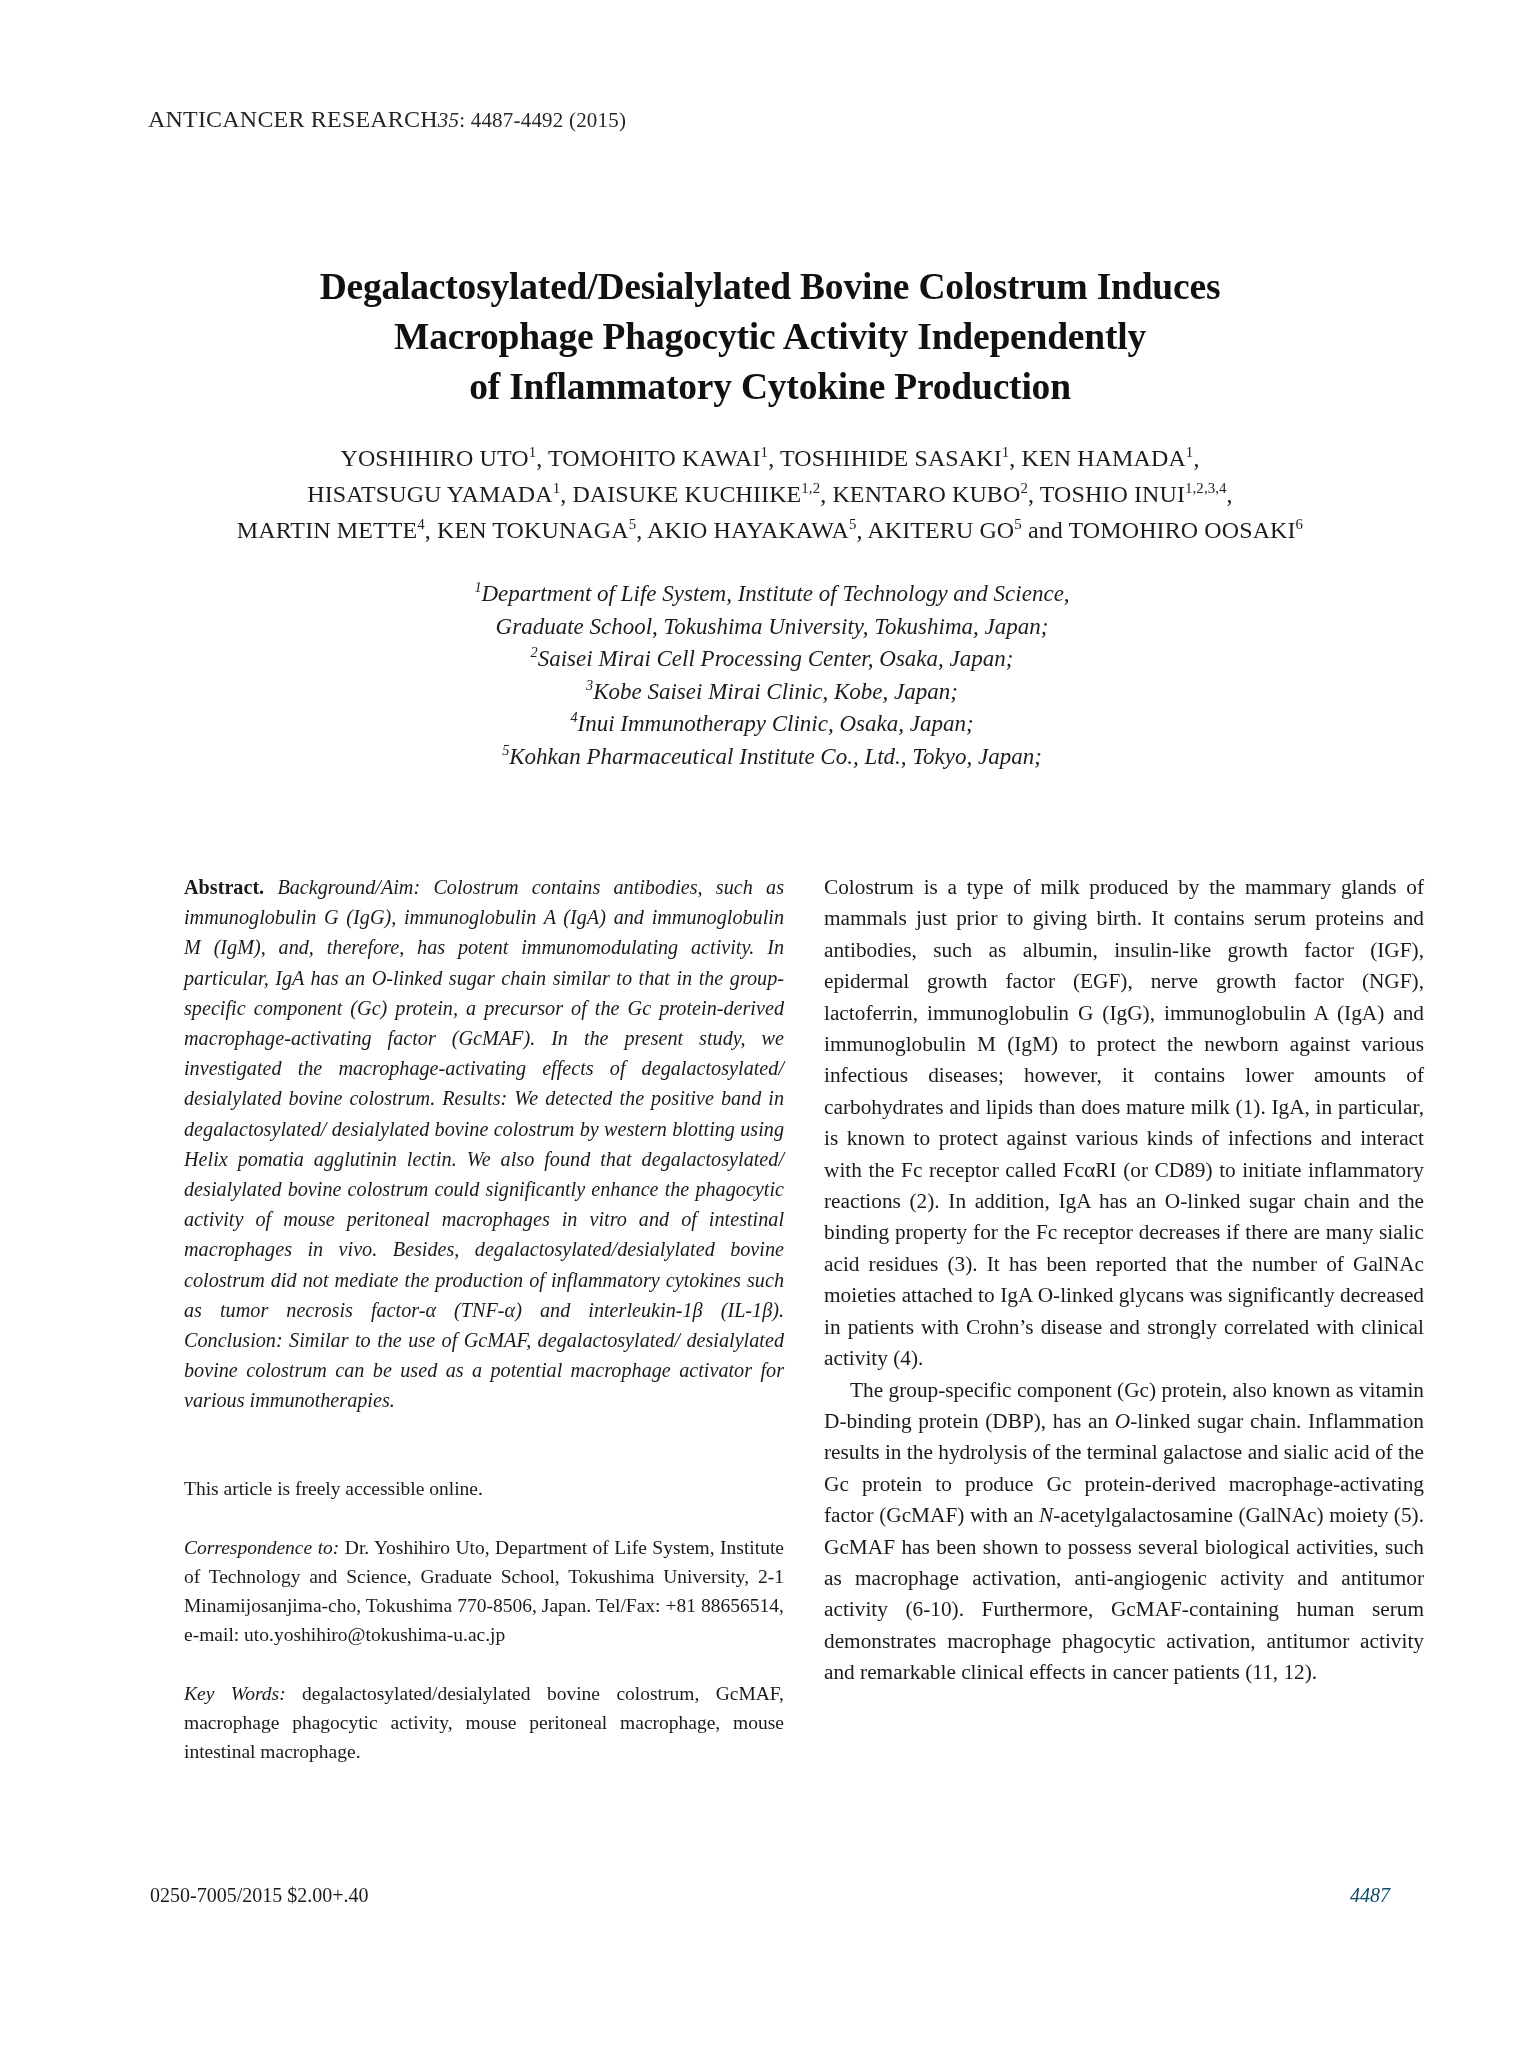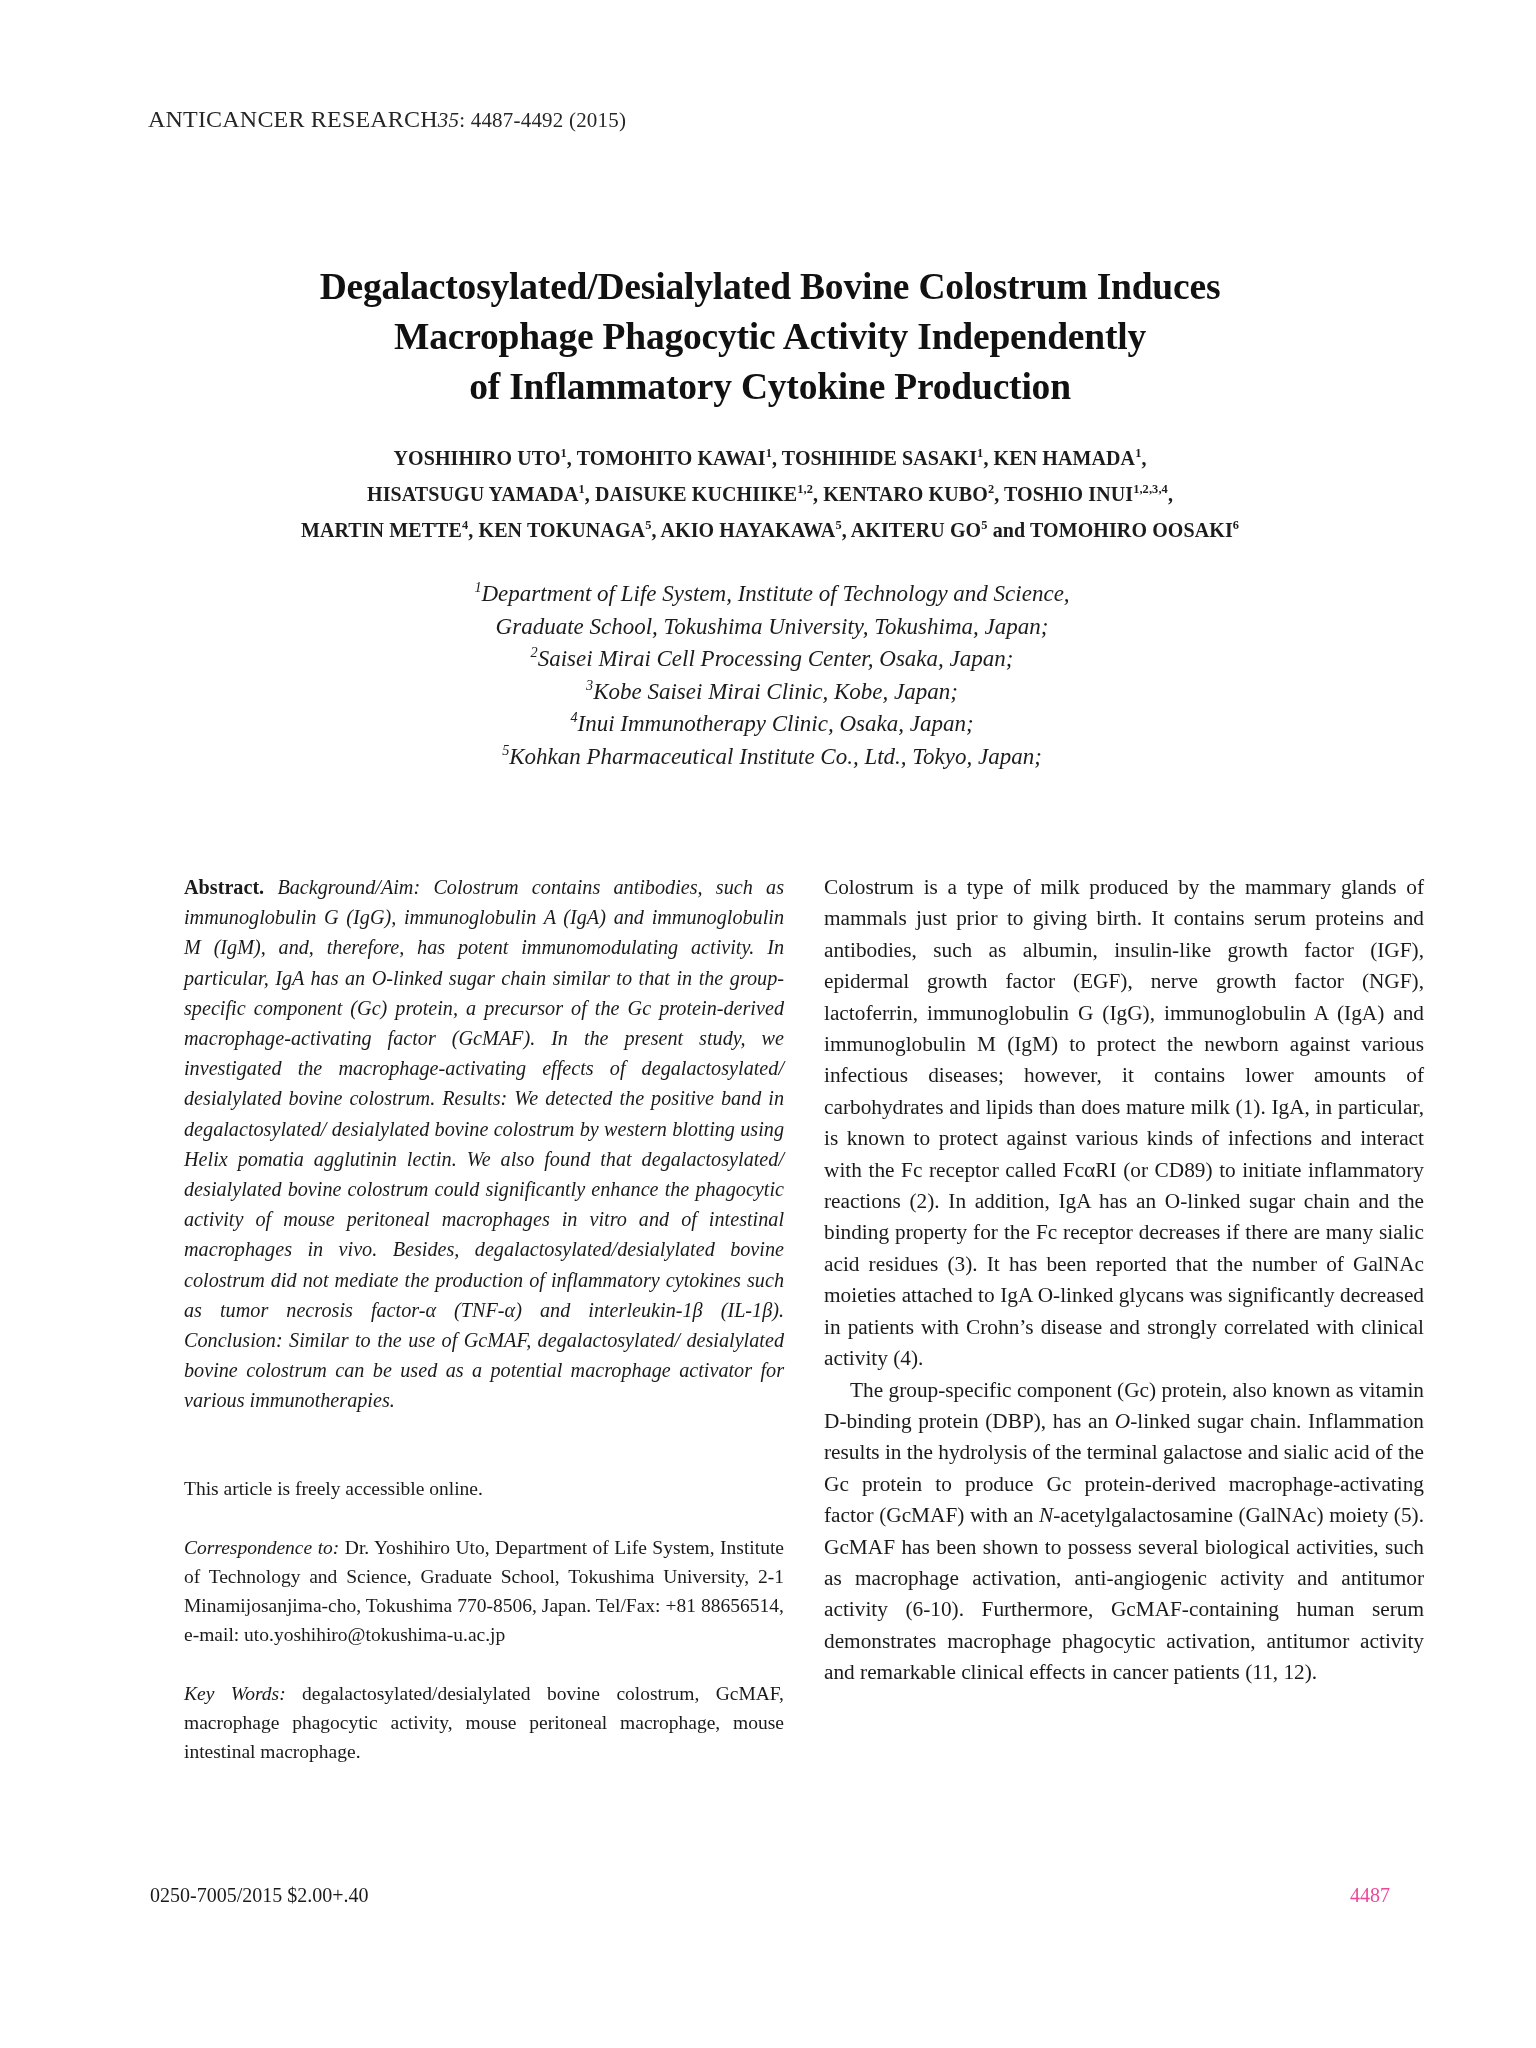--- a/index.html
+++ b/index.html
@@ -58,25 +58,24 @@
 
   
   .authors {
     position: absolute;
     left: 110px;
     top: 440px;
     width: 1320px;
     text-align: center;
   }
   .author-line {
-    font-size: 20px;
+    font-size: 24px;
     line-height: 36px;
     color: #1c1c1c;
     letter-spacing: 0.1px;
-    font-weight: bold;
   }
   .author-line sup {
     font-size: 0.62em;
     vertical-align: super;
     line-height: 0;
   }
 
   
   .affiliations {
     position: absolute;
@@ -164,22 +163,23 @@
     top: 1884px;
     font-size: 20px;
     color: #1a1a1a;
     white-space: nowrap;
   }
   .footer-right {
     position: absolute;
     right: 146px;
     top: 1884px;
     font-size: 20px;
-    color: #ec4899;
+    color: #0c4a6e;
     white-space: nowrap;
+    font-style: italic;
   }
 </style>
 </head>
 <body>
 
 <div class="page">
 
   <div class="running-head">
     <span class="sc">ANTICANCER RESEARCH</span><span class="jvol">35</span><span class="rest">: 4487-4492 (2015)</span>
   </div>

